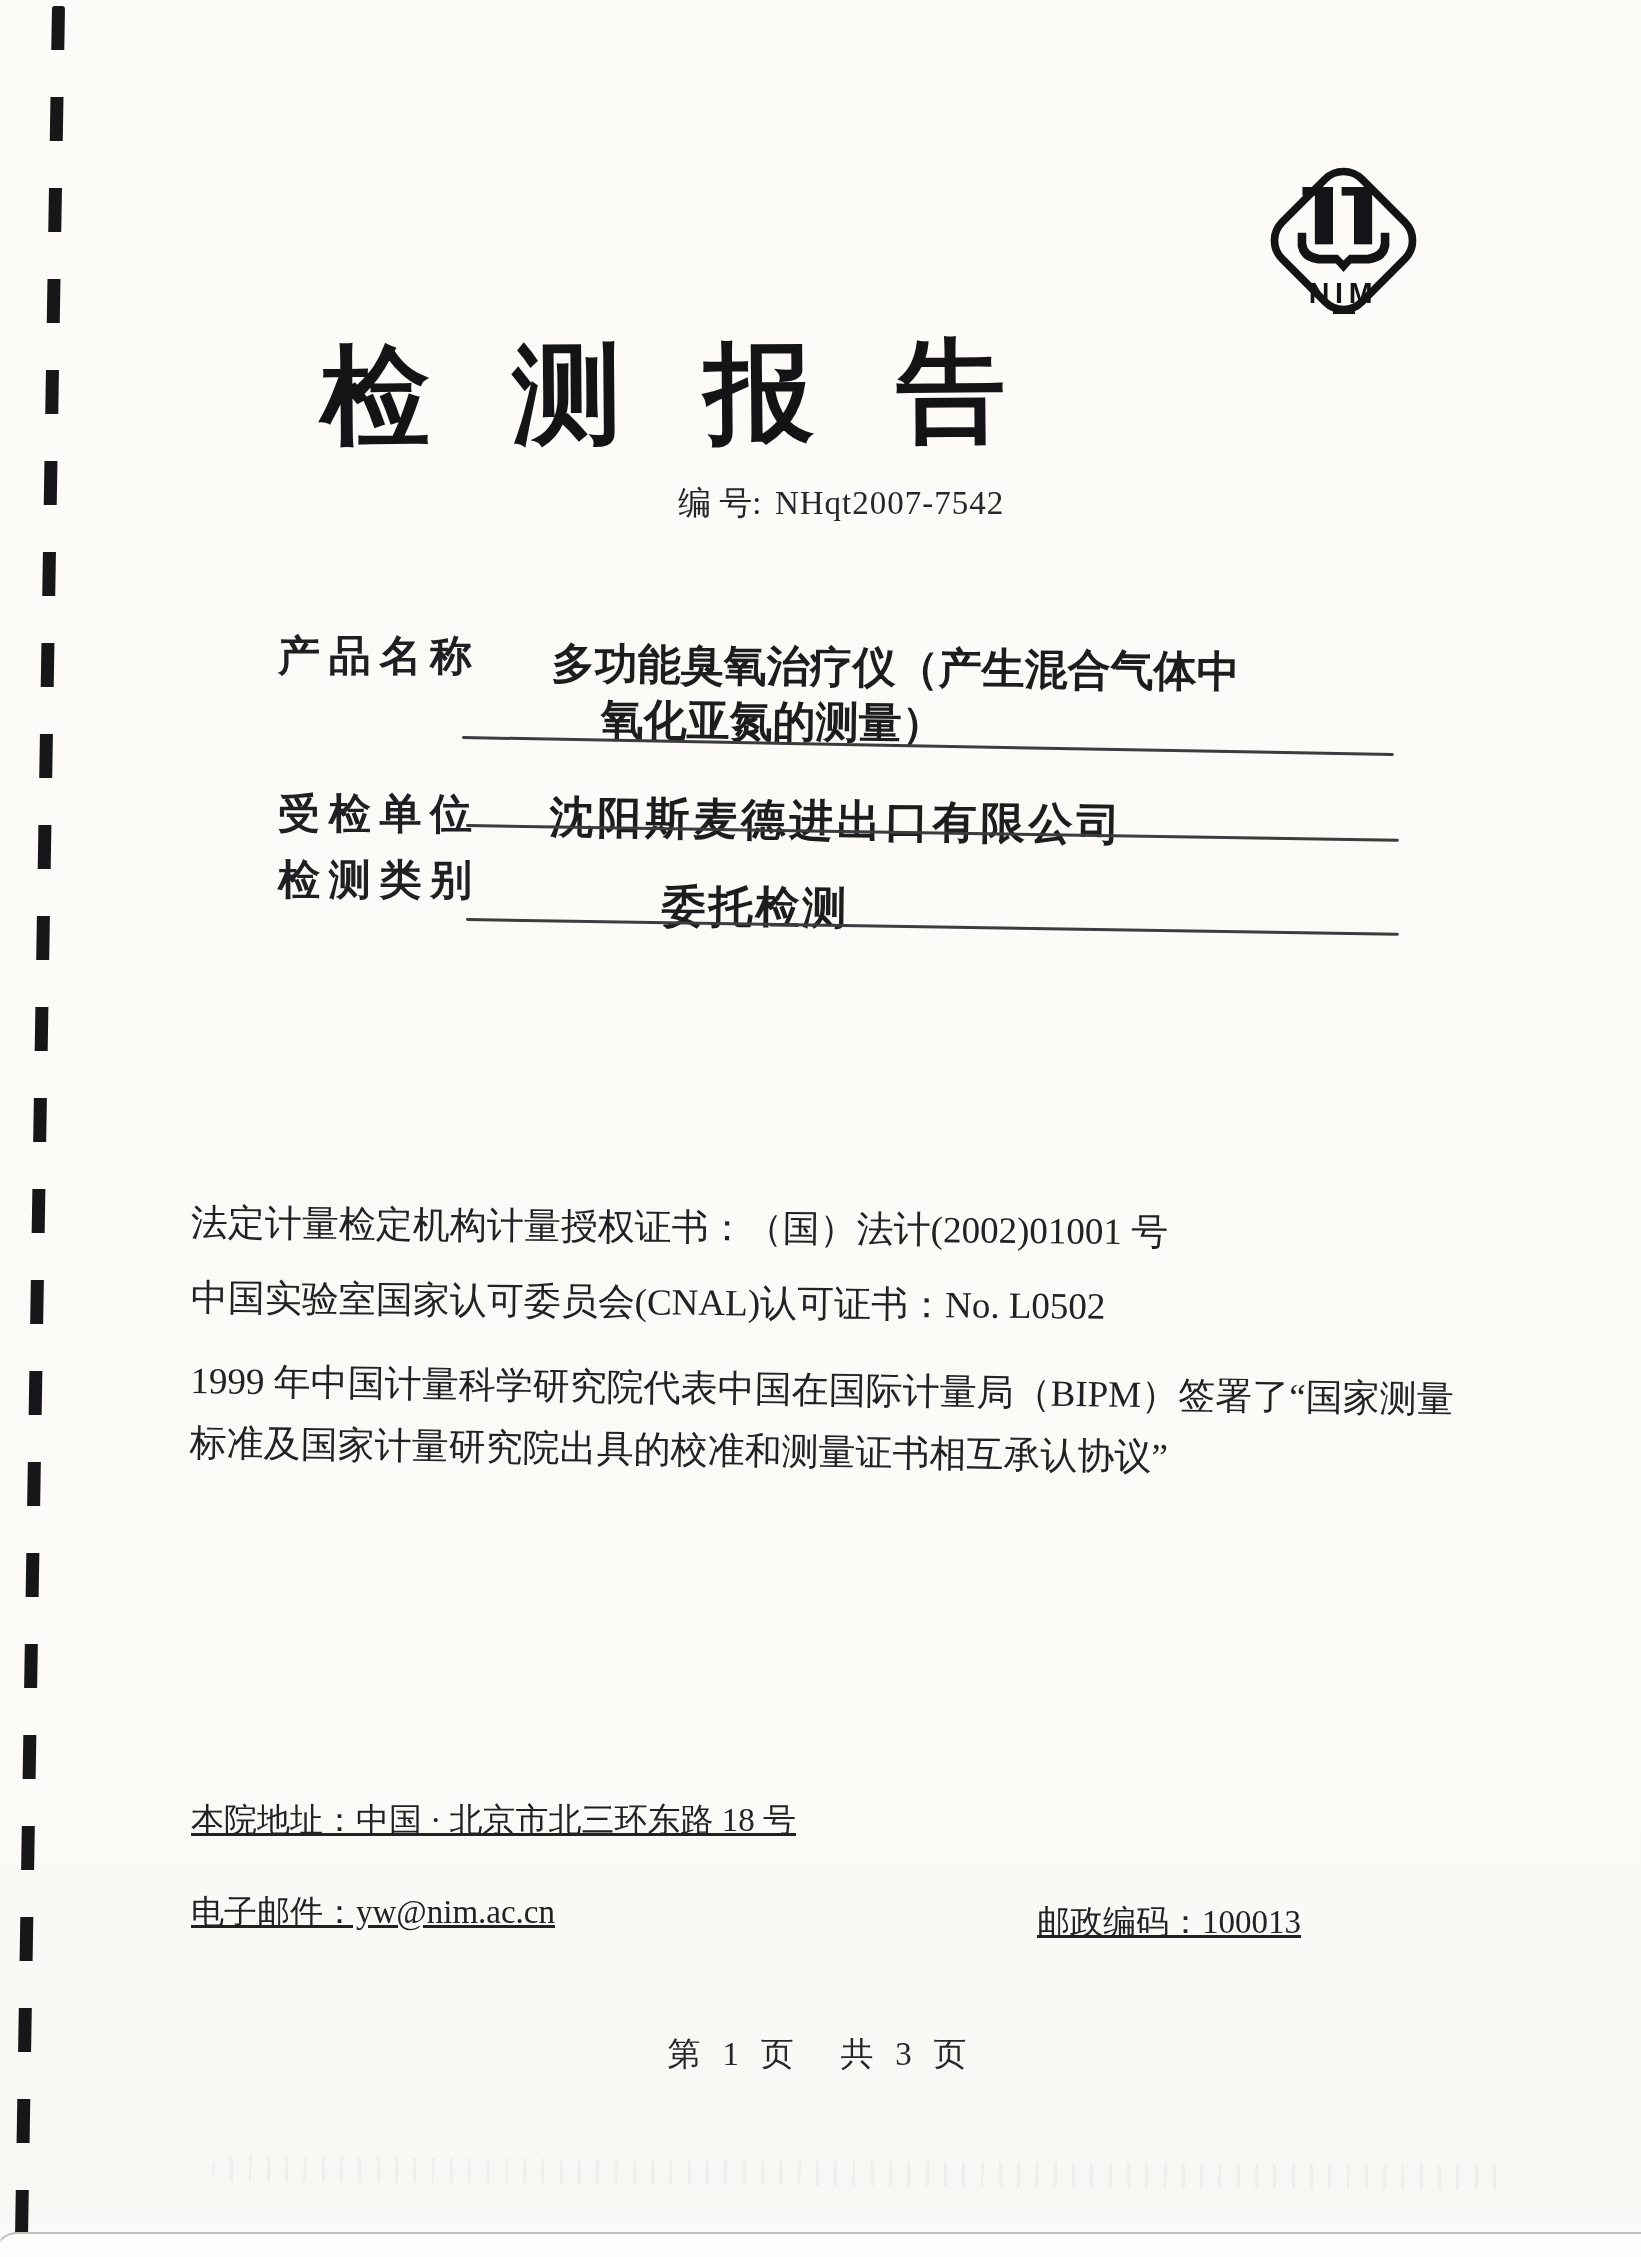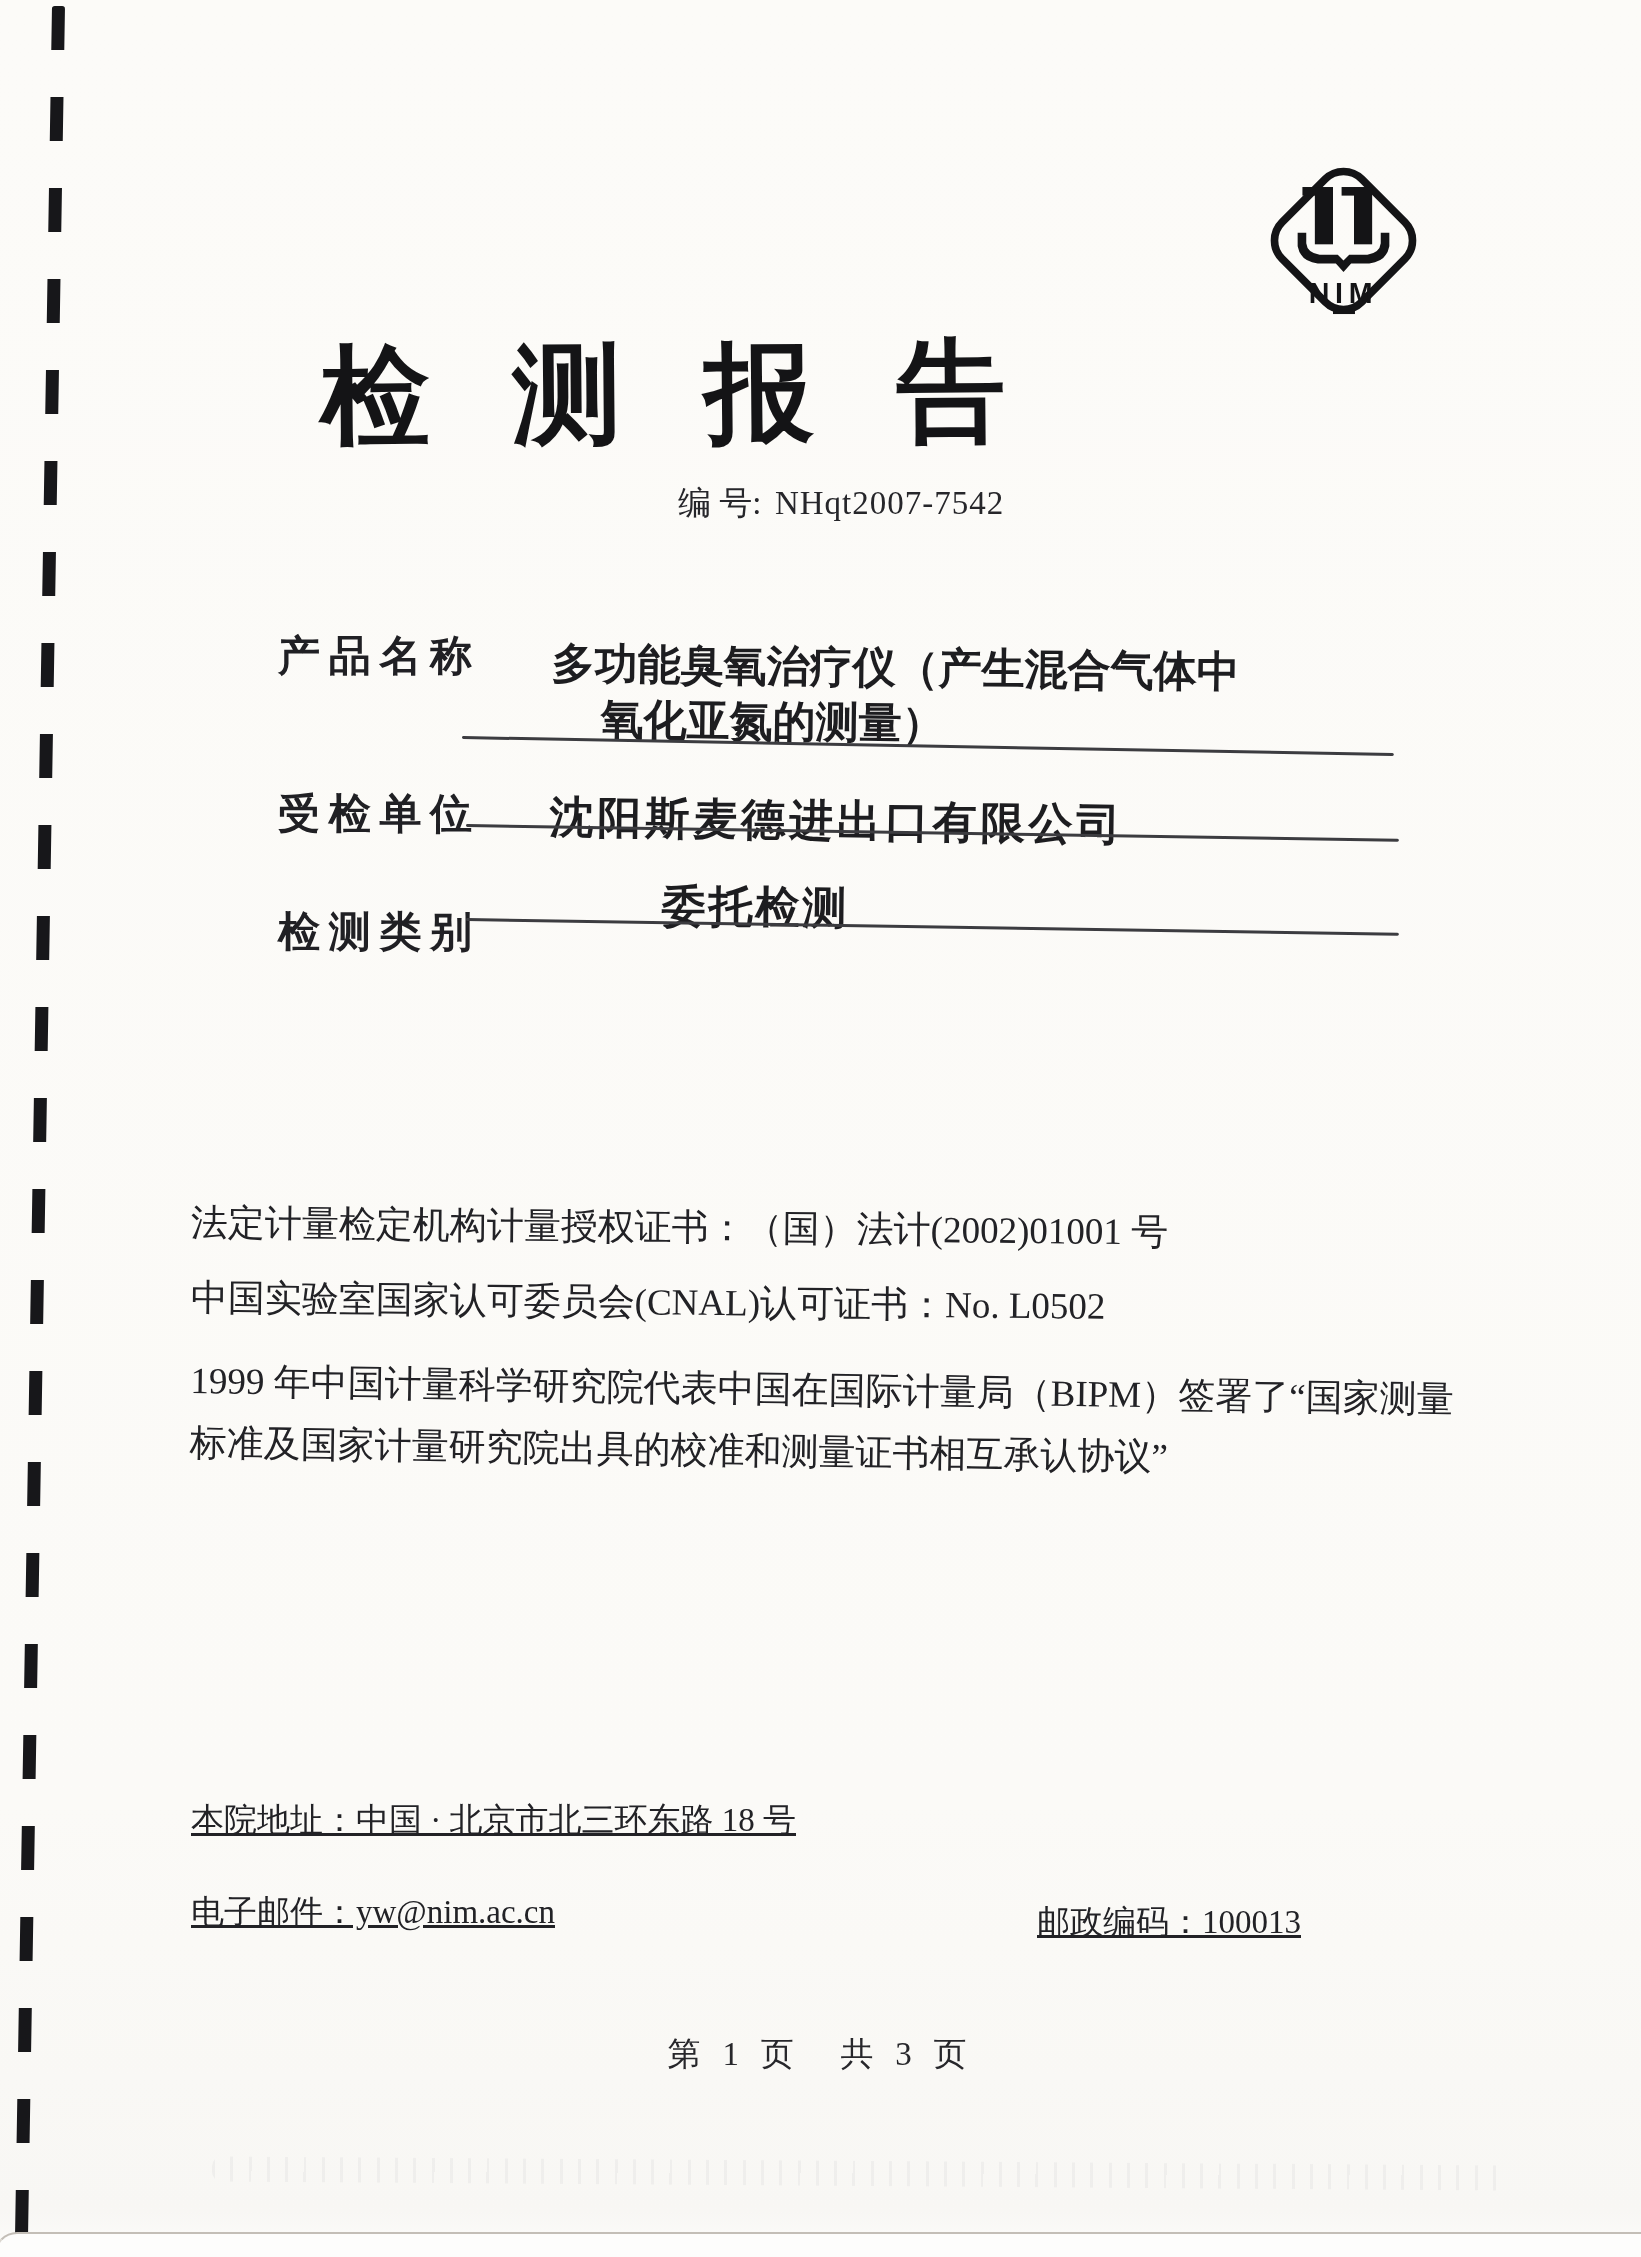--- a/index.html
+++ b/index.html
@@ -110,21 +110,21 @@
 
   <div class="abs field-label" style="top:628px;">产品名称</div>
   <div class="abs field-value v-prod1">多功能臭氧治疗仪（产生混合气体中</div>
   <div class="abs field-value v-prod2">氧化亚氮的测量）</div>
   <div class="abs rule rule1"></div>
 
   <div class="abs field-label" style="top:778px;margin-top:8px;">受检单位</div>
   <div class="abs field-value v-client">沈阳斯麦德进出口有限公司</div>
   <div class="abs rule rule2"></div>
 
-  <div class="abs field-label" style="top:904px;">检测类别</div>
+  <div class="abs field-label" style="top:852px;">检测类别</div>
   <div class="abs field-value v-cat">委托检测</div>
   <div class="abs rule rule3"></div>
 
   <div class="abs accred accred1">法定计量检定机构计量授权证书：（国）法计(2002)01001 号</div>
   <div class="abs accred accred2">中国实验室国家认可委员会(CNAL)认可证书：No. L0502</div>
 
   <div class="abs mra">1999 年中国计量科学研究院代表中国在国际计量局（BIPM）签署了“国家测量标准及国家计量研究院出具的校准和测量证书相互承认协议”</div>
 
   <div class="abs contact c-addr">本院地址：中国 · 北京市北三环东路 18 号</div>
   <div class="abs contact c-email">电子邮件：yw@nim.ac.cn</div>

